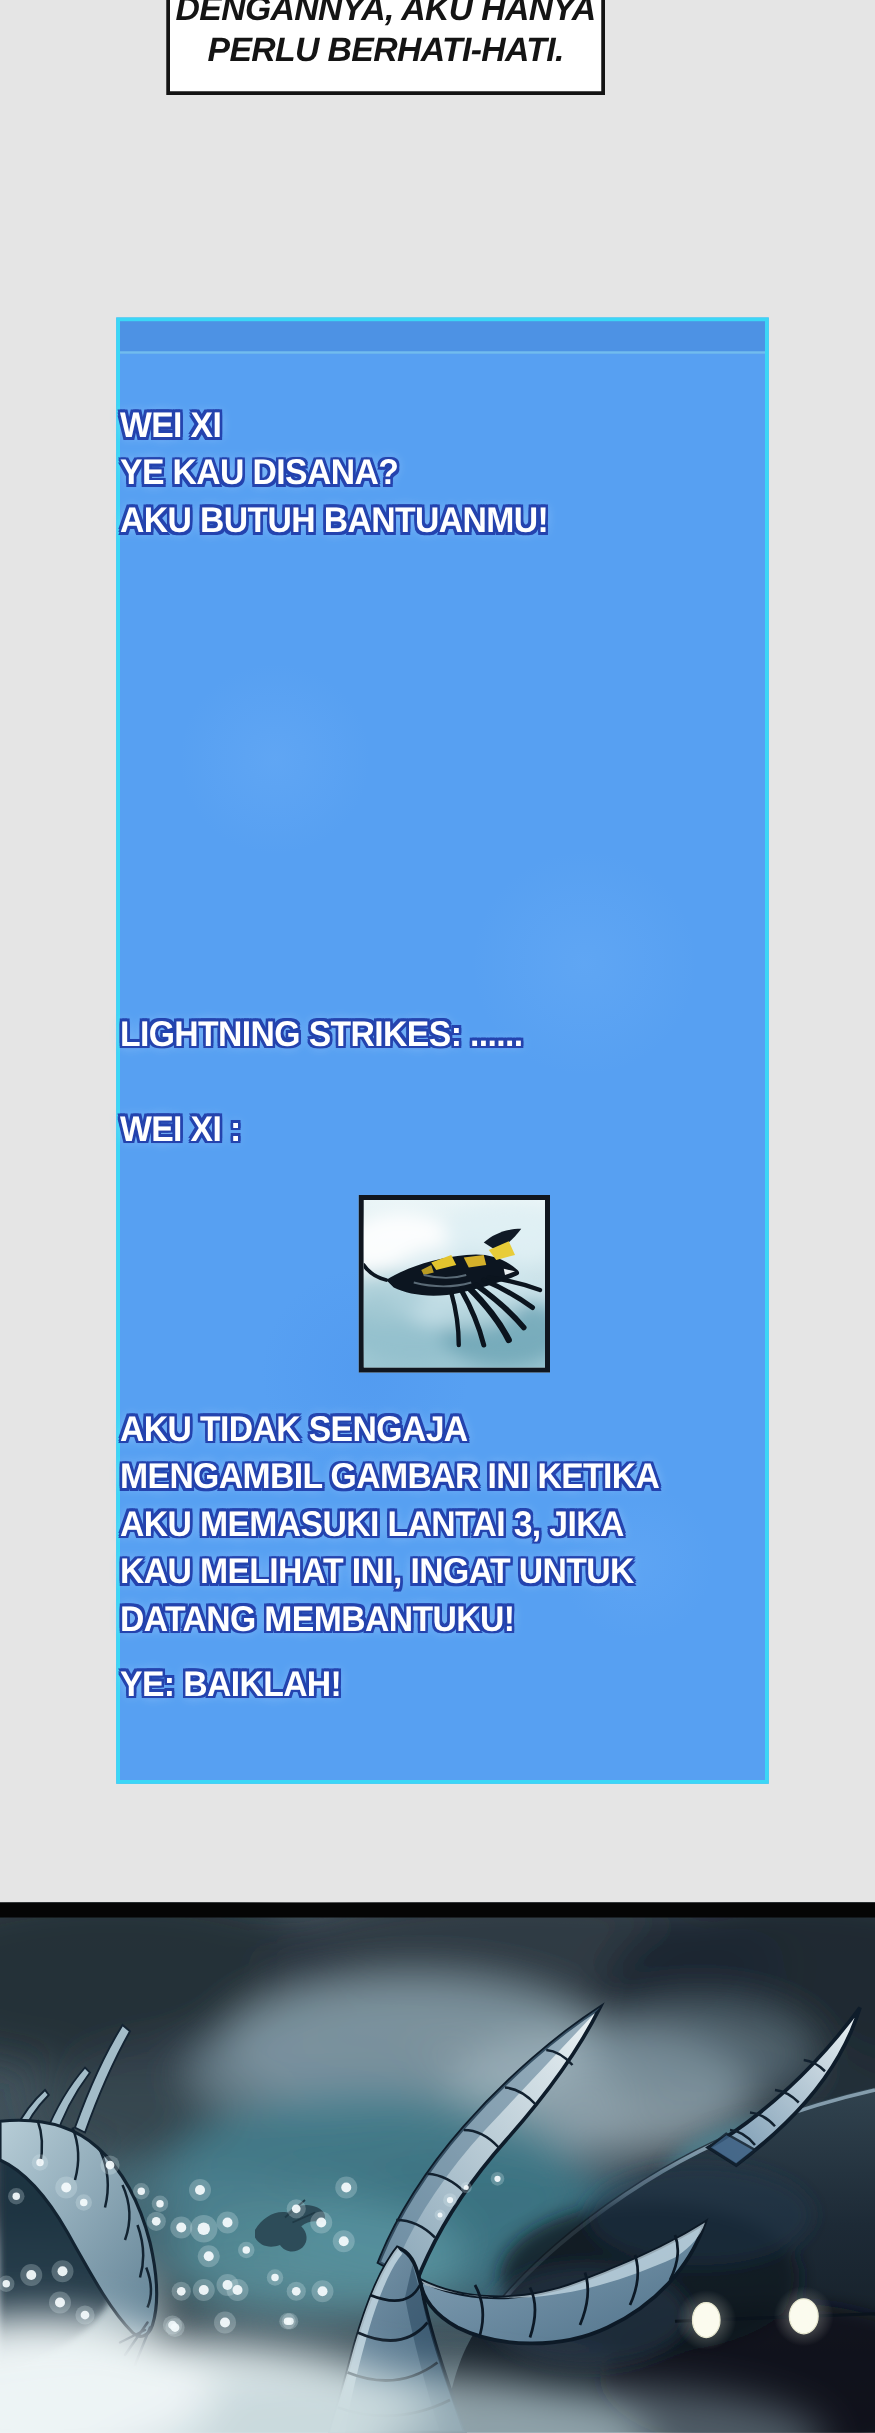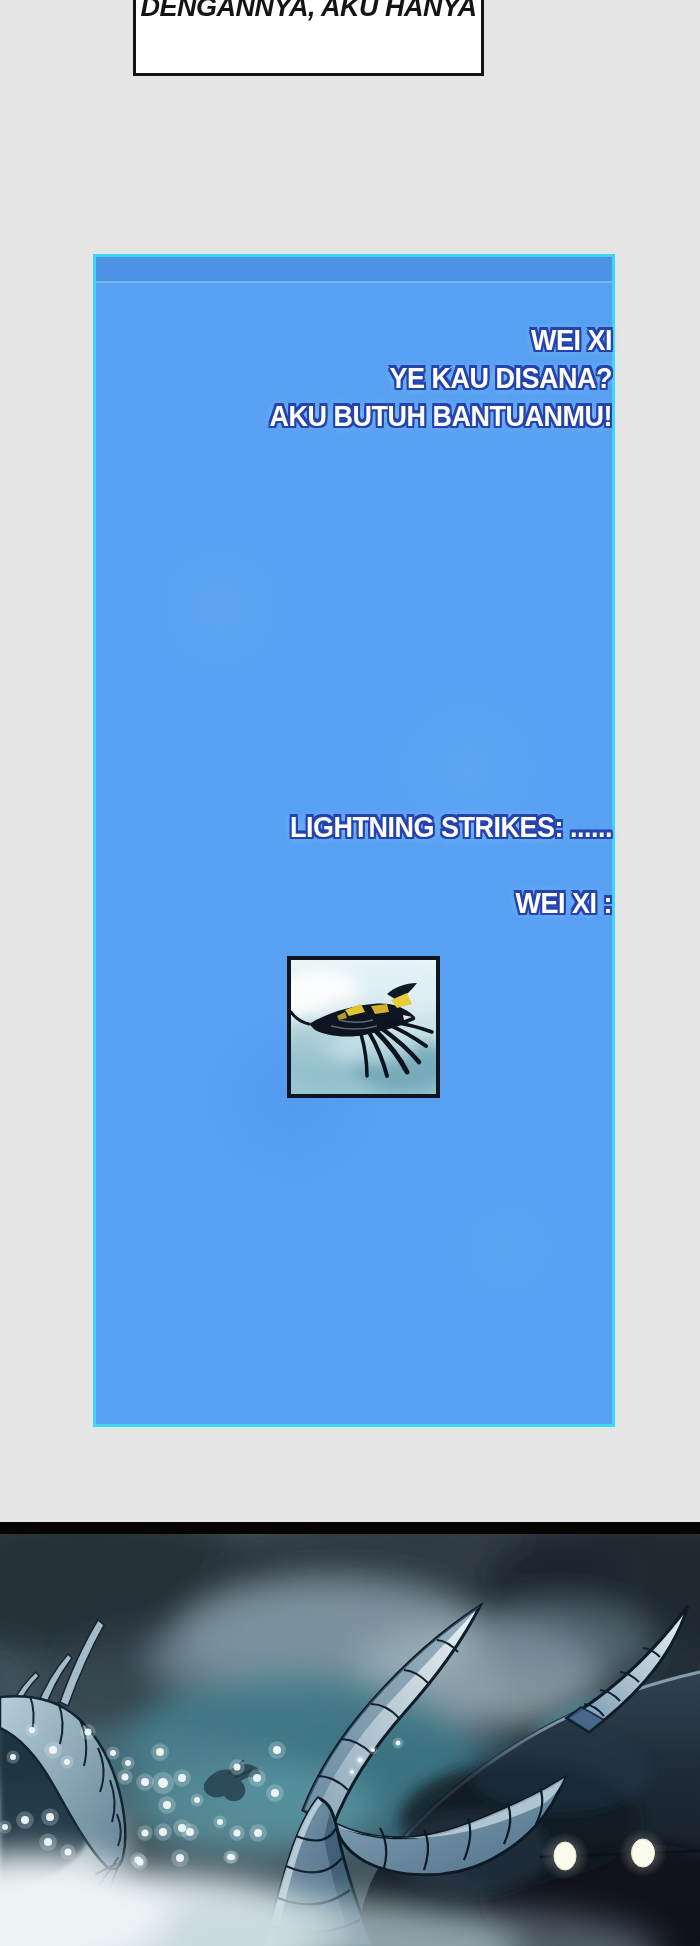--- a/index.html
+++ b/index.html
@@ -17,21 +17,21 @@
   .chat-panel{position:absolute;left:93px;top:254px;width:522px;height:1173px;
           box-sizing:border-box;border:3px solid #3bd7f6;
           background-color:#57a0f2;
           background-image:
             radial-gradient(circle 110px at 24% 30%, rgba(140,195,252,.16), transparent 70%),
             radial-gradient(circle 130px at 72% 44%, rgba(150,205,253,.13), transparent 70%),
             radial-gradient(circle 120px at 38% 72%, rgba(60,130,230,.16), transparent 70%),
             radial-gradient(circle 90px at 80% 85%, rgba(140,195,252,.12), transparent 70%);}
   .chat-panel .topband{position:absolute;left:0;right:0;top:0;height:24px;
           background:rgba(18,62,150,.14);border-bottom:2px solid rgba(150,230,250,.5);}
-  .msg{position:absolute;left:0;width:100%;text-align:right;}
+  .msg{position:absolute;left:0;width:100%;text-align:left;}
   .msg .line{display:block;white-space:nowrap;font-weight:700;font-size:27px;line-height:38px;
           color:#ffffff;letter-spacing:-0.5px;transform:scaleY(1.06);
           text-shadow:
             -2px -2px 0 #2443ae, 0 -2px 0 #2443ae, 2px -2px 0 #2443ae,
             -2px 0 0 #2443ae, 2px 0 0 #2443ae,
             -2px 2px 0 #2443ae, 0 2px 0 #2443ae, 2px 2px 0 #2443ae,
             0 0 3px #2443ae, 0 0 9px rgba(175,215,255,.9);}
 
   
   .photo{position:absolute;left:191px;top:699px;width:153px;height:142px;
@@ -41,20 +41,21 @@
   .scene{position:absolute;left:0;top:1522px;width:700px;height:424px;}
   .scene svg{display:block;}
 </style>
 </head>
 <body>
 
 <div class="page">
 
   <div class="bubble">
     <div class="bline">DENGANNYA, AKU HANYA</div>
+    <div class="bline">PERLU BERHATI-HATI.</div>
   </div>
 
   <div class="chat-panel">
     <div class="topband"></div>
 
     <div class="msg" style="top:64px">
       <div class="line">WEI XI</div>
       <div class="line">YE KAU DISANA?</div>
       <div class="line">AKU BUTUH BANTUANMU!</div>
     </div>
@@ -108,21 +109,31 @@
             <path d="M100,62 C116,64 130,68 141,72" stroke-width="3.5"></path>
           </g>
           <g stroke="#5a6a76" stroke-width="1.5" fill="none">
             <path d="M40,66 C56,70 72,70 86,66"></path>
             <path d="M48,60 C60,63 72,63 82,60"></path>
           </g>
         </g>
       </svg>
     </div>
 
-
+    <div class="msg" style="top:867px">
+      <div class="line">AKU TIDAK SENGAJA</div>
+      <div class="line">MENGAMBIL GAMBAR INI KETIKA</div>
+      <div class="line">AKU MEMASUKI LANTAI 3, JIKA</div>
+      <div class="line">KAU MELIHAT INI, INGAT UNTUK</div>
+      <div class="line">DATANG MEMBANTUKU!</div>
+    </div>
+
+    <div class="msg" style="top:1071px">
+      <div class="line">YE: BAIKLAH!</div>
+    </div>
   </div>
 
   <div class="scene">
     <svg width="700" height="424" viewBox="0 0 700 424">
       <defs>
         <linearGradient id="bgGrad" x1="0" y1="0" x2="0" y2="1">
           <stop offset="0" stop-color="#4b5b64"></stop>
             <stop offset="0.5" stop-color="#3e4f59"></stop>
             <stop offset="1" stop-color="#45565f"></stop>
         </linearGradient>

